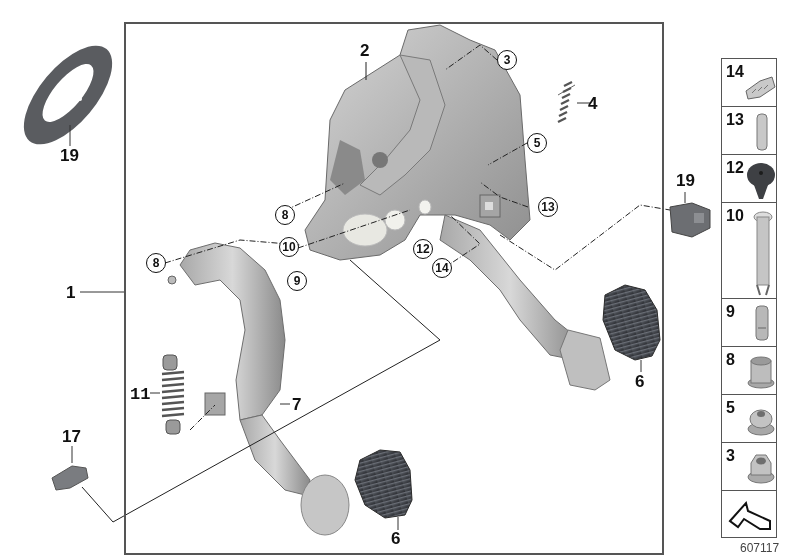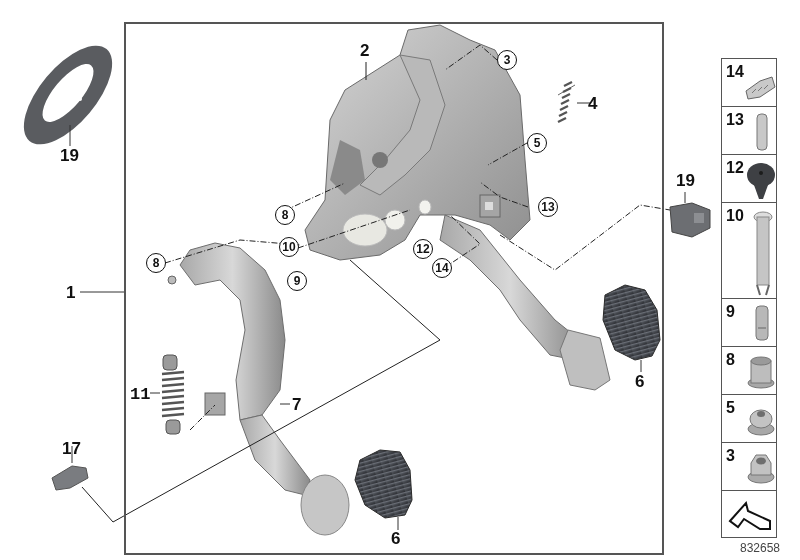--- a/index.html
+++ b/index.html
@@ -146,21 +146,21 @@
 
 <span class="lbl" style="left:66px;top:284px;">1</span>
 <span class="lbl" style="left:360px;top:42px;">2</span>
 <span class="lbl" style="left:588px;top:95px;">4</span>
 <span class="lbl" style="left:391px;top:530px;">6</span>
 <span class="lbl" style="left:635px;top:373px;">6</span>
 <span class="lbl" style="left:292px;top:396px;">7</span>
 <span class="lbl" style="left:130px;top:386px;font-family:Liberation Mono, monospace;">11</span>
 <span class="lbl" style="left:60px;top:147px;">19</span>
 <span class="lbl" style="left:676px;top:172px;">19</span>
-<span class="lbl" style="left:62px;top:440px;">17</span>
+<span class="lbl" style="left:62px;top:428px;">17</span>
 
 <span class="circ" style="left:497px;top:50px;">3</span>
 <span class="circ" style="left:527px;top:133px;">5</span>
 <span class="circ" style="left:275px;top:205px;">8</span>
 <span class="circ" style="left:146px;top:253px;">8</span>
 <span class="circ" style="left:287px;top:271px;">9</span>
 <span class="circ" style="left:279px;top:237px;">10</span>
 <span class="circ" style="left:413px;top:239px;">12</span>
 <span class="circ" style="left:538px;top:197px;">13</span>
 <span class="circ" style="left:432px;top:258px;">14</span>
@@ -224,13 +224,13 @@
     <polygon points="5,14 10,6 20,6 25,14 25,26 5,26" fill="#c2c2c2" stroke="#777"></polygon>
     <ellipse cx="15" cy="12" rx="5" ry="3.5" fill="#6e6e6e"></ellipse>
   </svg>
 </div>
 <div class="side-box" style="top:490px;height:48px;border-bottom:1.5px solid #555;">
   <svg class="abs" style="left:4px;top:6px;" width="48" height="36">
     <path d="M4,24 L20,6 L22,14 L44,24 L44,32 L34,32 L18,22 L12,30 Z" fill="#fff" stroke="#111" stroke-width="2"></path>
   </svg>
 </div>
 
-<span class="code">832658</span>
+<span class="code">607117</span>
 
 </body></html>

